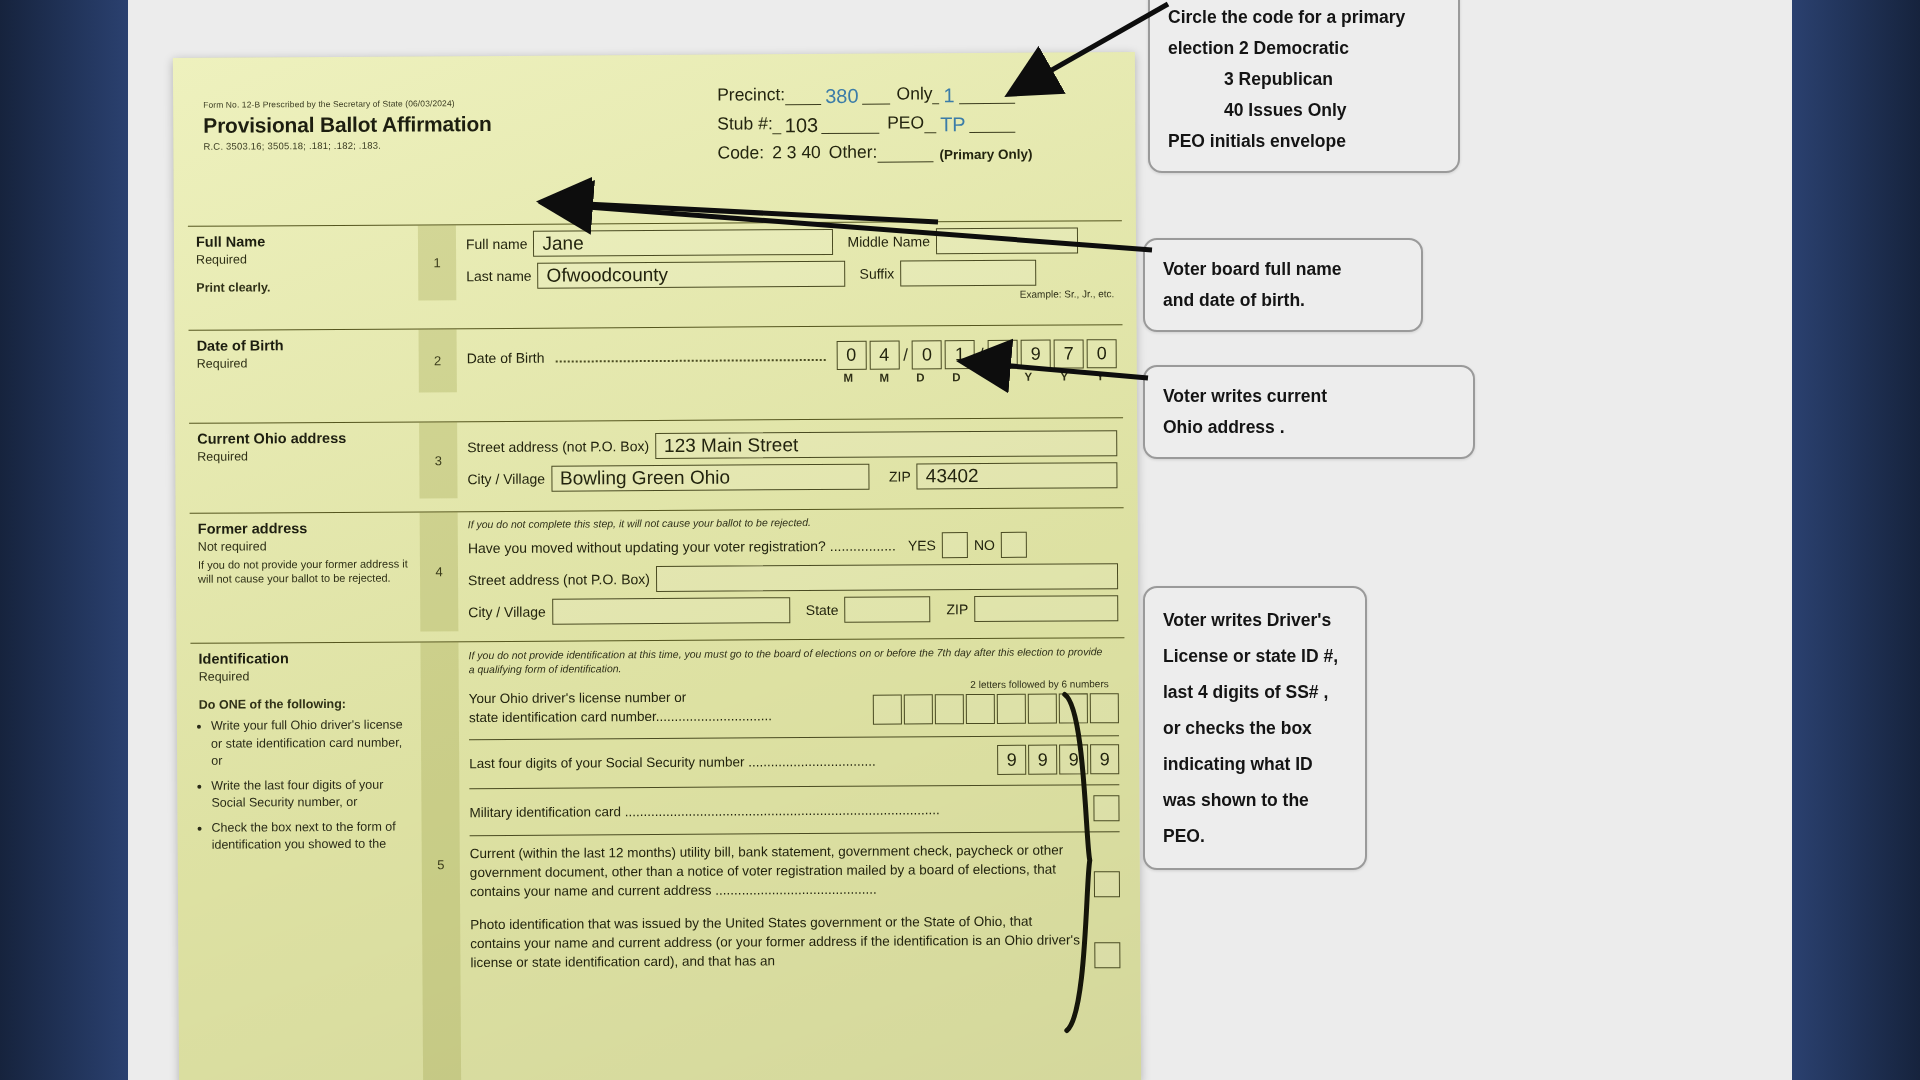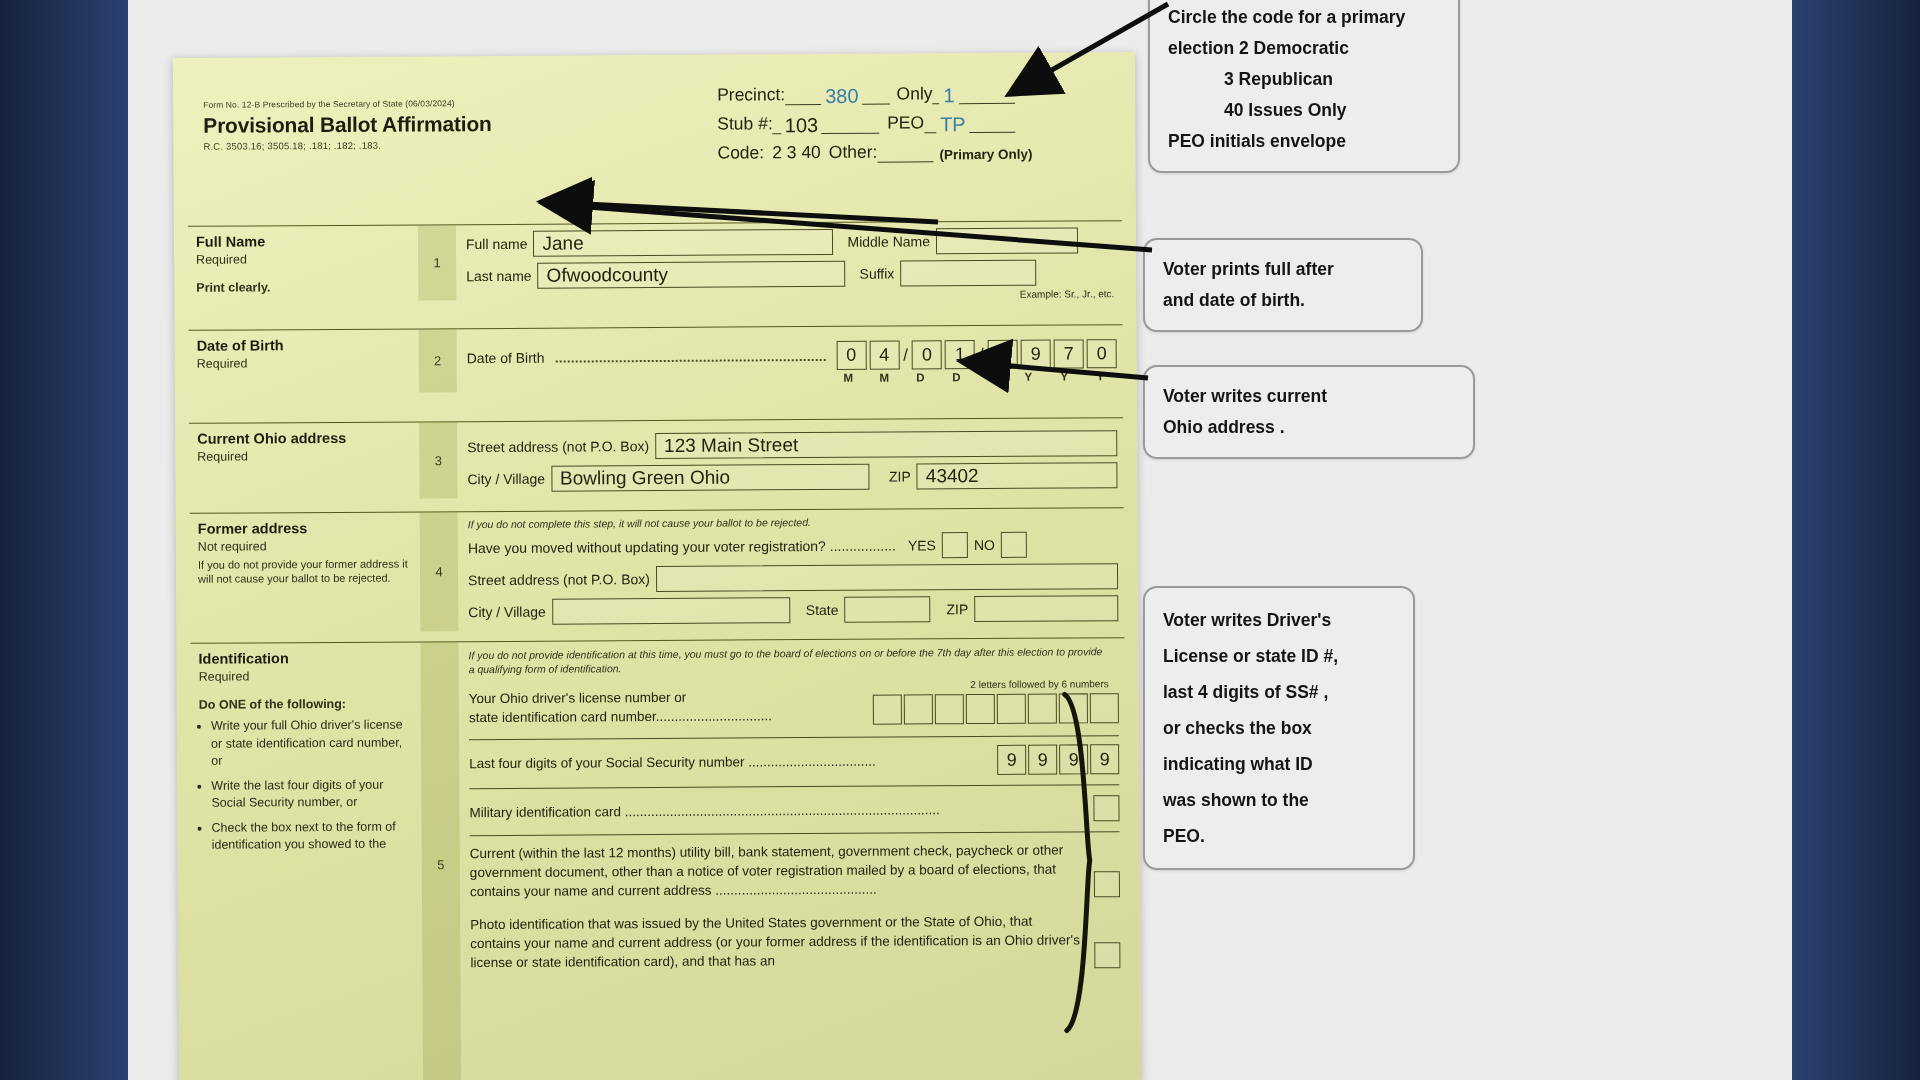--- a/index.html
+++ b/index.html
@@ -350,30 +350,30 @@
 
   <div class="callout" style="left:1020px; top:-14px; width:312px;">
     <span>Circle the code for a primary</span><br>
     <span>election     2 Democratic</span><br>
     <span class="co-indent">3  Republican</span>
     <span class="co-indent">40  Issues Only</span>
     <span style="display:block;">PEO initials envelope</span>
   </div>
 
   <div class="callout" style="left:1015px; top:238px; width:280px;">
-    <span>Voter prints full after</span><br>
+    <span>Voter board full name</span><br>
     <span>and date of birth.</span>
   </div>
 
   <div class="callout" style="left:1015px; top:365px; width:332px;">
     <span>Voter writes current</span><br>
     <span>Ohio address .</span>
   </div>
 
-  <div class="callout" style="left:1015px; top:586px; width:272px; line-height:36px;">
+  <div class="callout" style="left:1015px; top:586px; width:224px; line-height:36px;">
     <span>Voter writes Driver's</span><br>
     <span>License or state ID #,</span><br>
     <span>last 4 digits of SS# ,</span><br>
     <span>or checks the box</span><br>
     <span>indicating what ID</span><br>
     <span>was shown to the</span><br>
     <span>PEO.</span>
   </div>
 
   <svg class="arrow" style="left:850px; top:0px;" width="200" height="110">

